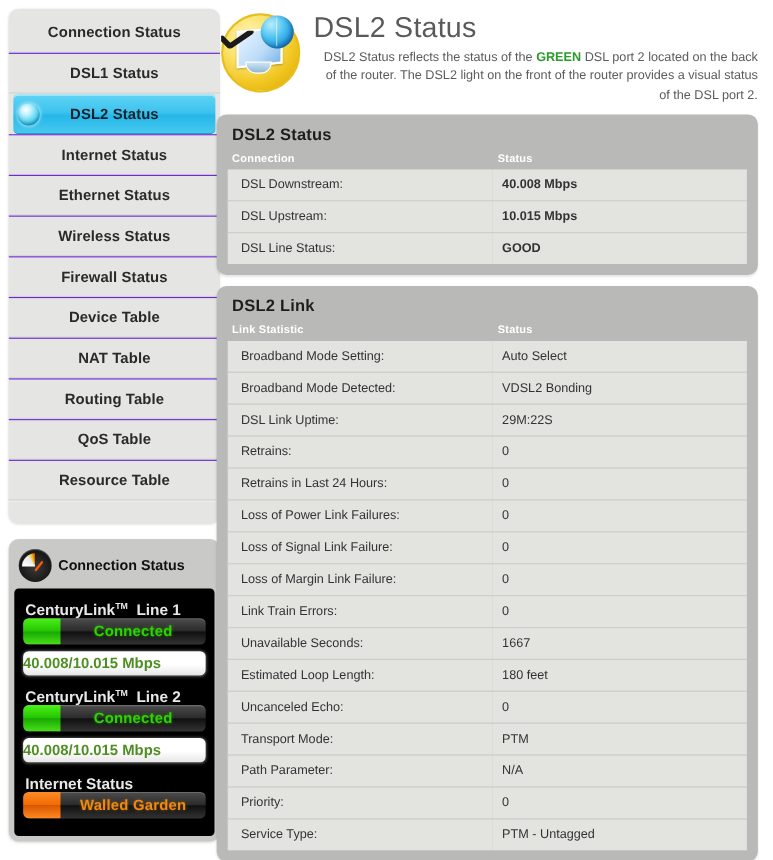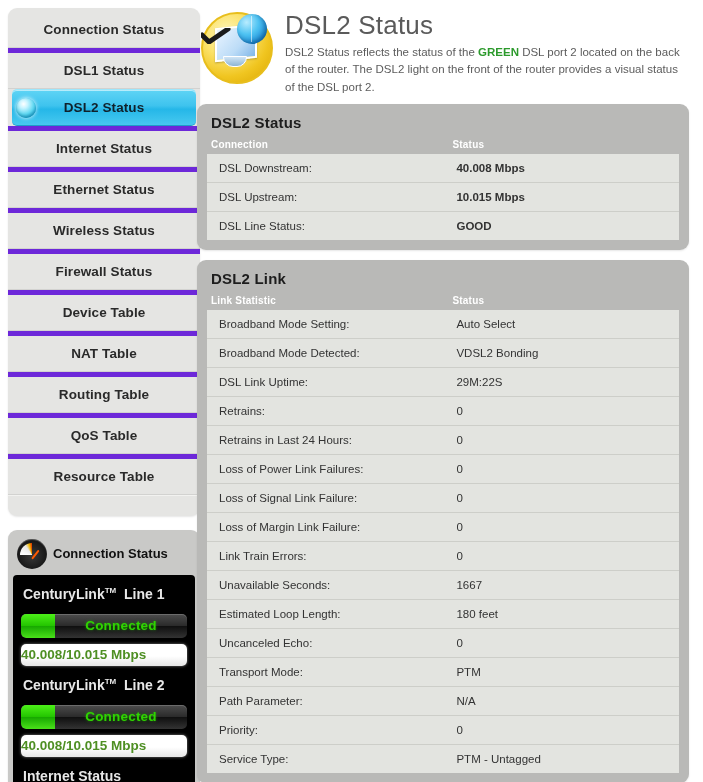--- a/index.html
+++ b/index.html
@@ -32,21 +32,21 @@
   }
   .menu-item {
     position: relative;
     height: 35px;
     line-height: 35px;
     text-align: center;
     font-size: 13.5px;
     font-weight: bold;
     color: #2a2a2a;
     border-bottom: 1px solid #d2d2d0;
-    border-top: 5px solid #6d28d9;
+    border-top: 1px solid #6d28d9;
     cursor: pointer;
     letter-spacing: 0.1px;
     white-space: nowrap;
   }
   .menu-item:first-child { border-top: none; }
   .menu-item.active {
     background: linear-gradient(to bottom, #5fd4f5 0%, #3ec3ee 45%, #25b7e8 55%, #48c9f0 100%);
     border-radius: 5px;
     margin: 0 4px;
     border-bottom: 1px solid #1f9dc8;
@@ -119,21 +119,21 @@
   }
   .cs-body {
     background: #000000;
     border-radius: 4px;
     padding: 8px 8px 10px 8px;
   }
   .cs-line-label {
     color: #e8e8e8;
     font-size: 14px;
     font-weight: bold;
-    padding: 3px 0 12px 2px;
+    padding: 3px 0 0 2px;
     white-space: nowrap;
   }
   .cs-line-label .tm {
     font-size: 8px;
     vertical-align: super;
     font-weight: bold;
   }
   .pill {
     position: relative;
     height: 24px;
@@ -250,20 +250,21 @@
     color: #5a5a5a;
     margin: 0 0 3px 0;
     font-weight: normal;
     letter-spacing: 0.2px;
   }
   .page-desc {
     font-size: 11.5px;
     color: #5c5c5c;
     line-height: 1.5;
     margin: 0;
+    text-align: right;
   }
   .page-desc .green-word { color: #2c9a2c; font-weight: bold; }
 
   .panel {
     background: #b9b9b7;
     border-radius: 9px 9px 9px 9px;
     margin: 0 14px 10px 4px;
     padding: 8px 10px 10px 10px;
     box-shadow: 0 1px 2px rgba(0,0,0,0.10);
   }

